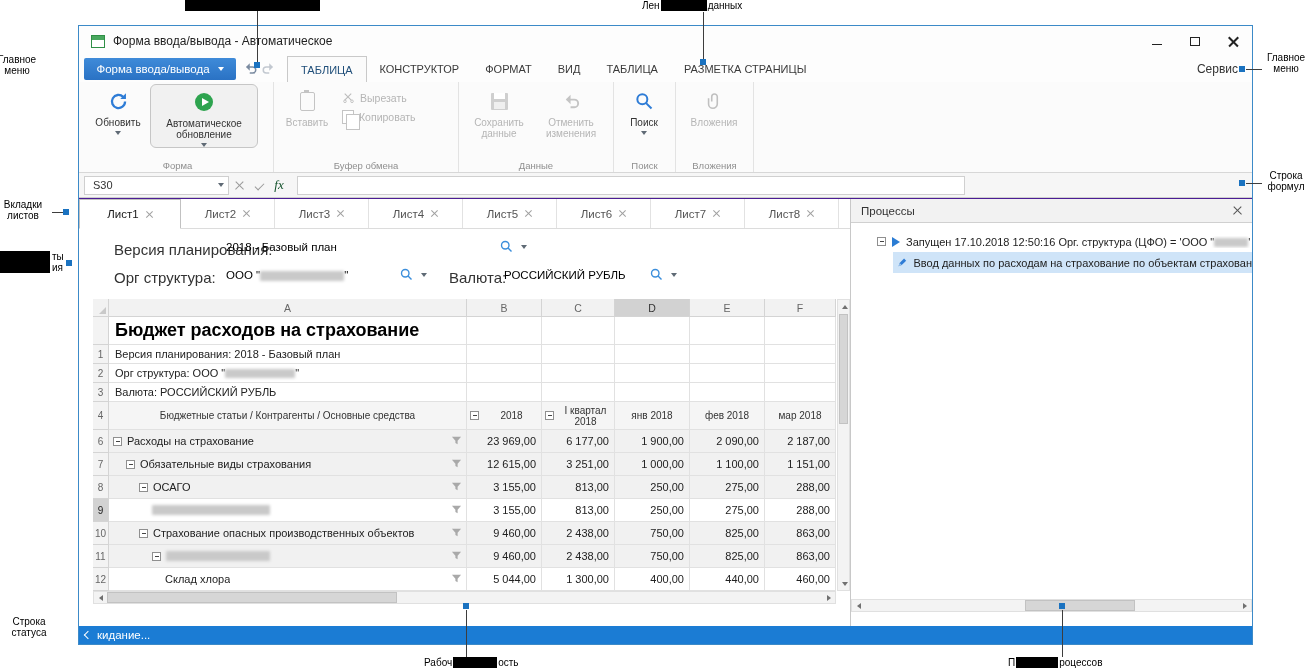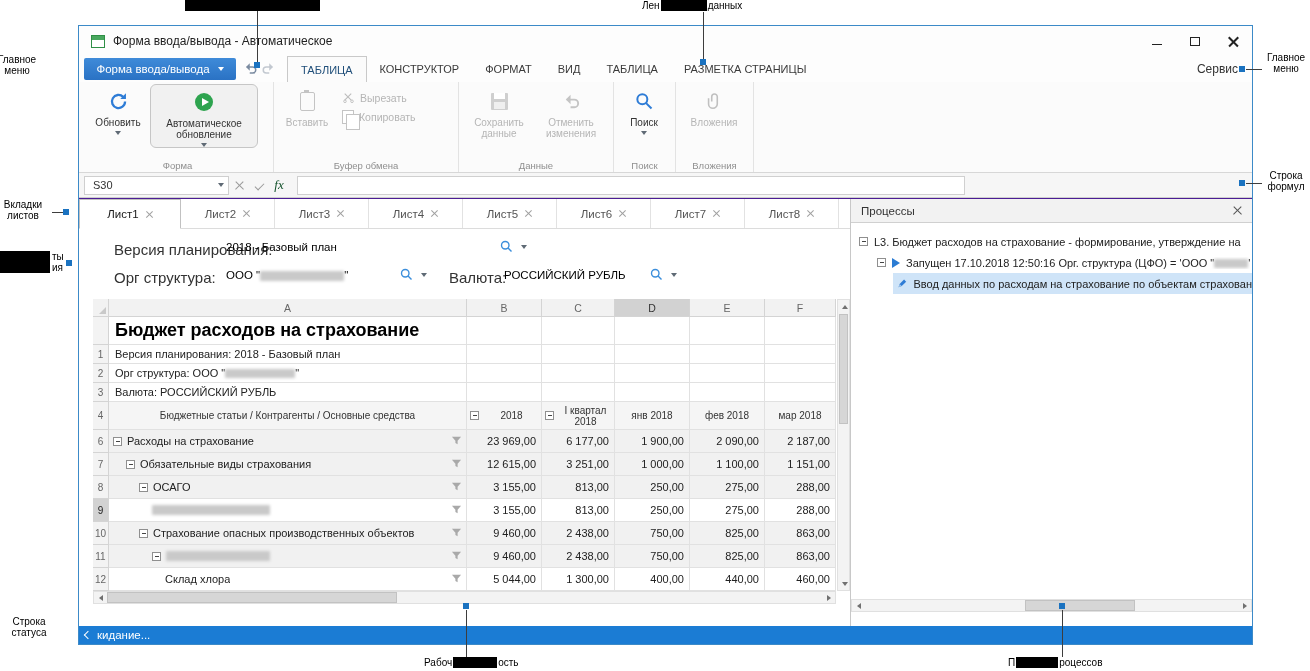--- a/index.html
+++ b/index.html
@@ -594,24 +594,20 @@
           </div>
         </div>
       </div>
 
       <div class="procpanel">
         <div class="prochead">
           <span>Процессы</span>
           <span class="xicon"></span>
         </div>
         <div class="procbody">
-          <div class="pitem">
-            <span class="expbox"></span>
-            <span>L3. Бюджет расходов на страхование - формирование, утверждение на</span>
-          </div>
           <div class="pitem lvl1">
             <span class="expbox"></span>
             <span class="playtri"></span>
             <span style="overflow:hidden;white-space:nowrap;"><span>Запущен 17.10.2018 12:50:16 Орг. структура (ЦФО) = 'ООО "</span><span class="blur" style="width:34px;height:9px;"></span><span>'</span></span>
           </div>
           <div class="pitem sel">
             <svg width="13" height="13" viewBox="0 0 20 20">
                 <path d="M3 17l2-6 8.5-8.5 4 4L9 15z" fill="#2e7cd6"></path>
                 <path d="M3 17l2-6 4 4z" fill="#9fc4e8"></path>
               </svg>

